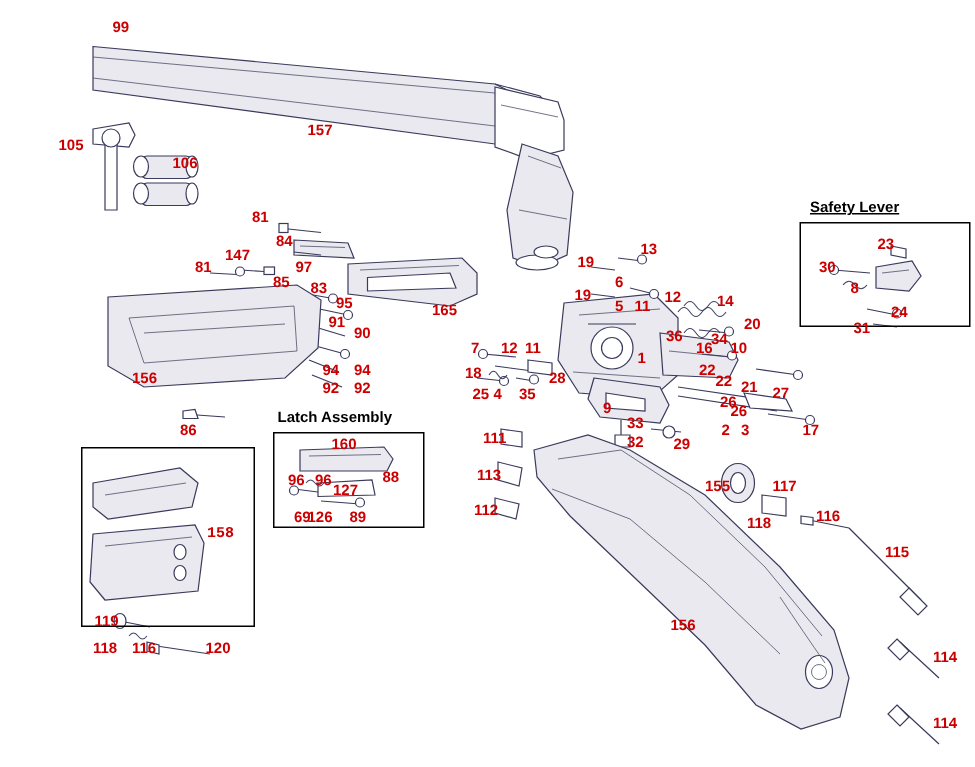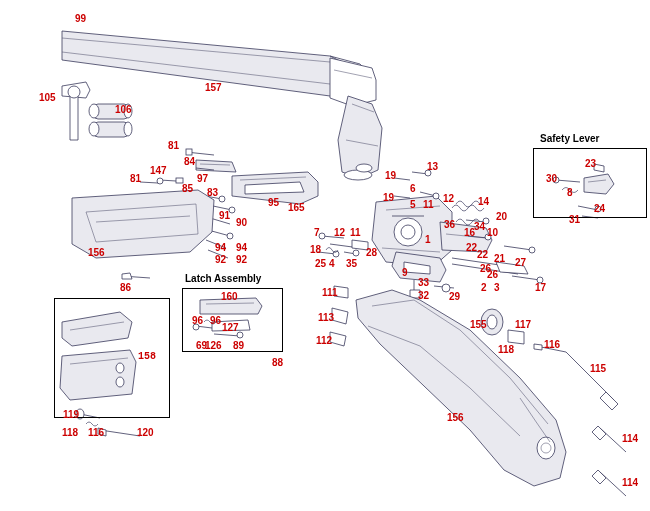--- a/index.html
+++ b/index.html
@@ -261,40 +261,40 @@
       <ellipse class="fillwhite" cx="120" cy="382" rx="4" ry="5"></ellipse>
       <path class="ln" d="M80 414 L100 418"></path>
       <ellipse class="fillwhite" cx="80" cy="414" rx="4" ry="5"></ellipse>
       <path class="ln2" d="M86 424 q3 -4 6 0 q3 4 6 0"></path>
       <path class="ln" d="M100 430 L140 436"></path>
       <path class="fillwhite" d="M98 428 L106 430 L106 436 L98 434 Z"></path>
     </g>
   </svg>
 
   <div class="panel" style="left:533px; top:148px; width:112px; height:68px;"></div>
-  <div class="boxlabel" style="left:540px; top:133px;">Safety Lever</div>
+  <div class="boxlabel" style="left:540px; top:133px;text-decoration:underline;">Safety Lever</div>
 
   <div class="panel" style="left:182px; top:288px; width:99px; height:62px;"></div>
   <div class="boxlabel" style="left:185px; top:273px;">Latch Assembly</div>
 
   <div class="panel" style="left:54px; top:298px; width:114px; height:118px;"></div>
 
   <div id="callouts">
       <div class="callout" style="left: 75px; top: 14px;">99</div>
       <div class="callout" style="left: 205px; top: 83px;">157</div>
       <div class="callout" style="left: 39px; top: 93px;">105</div>
       <div class="callout" style="left: 115px; top: 105px;">106</div>
       <div class="callout" style="left: 168px; top: 141px;">81</div>
       <div class="callout" style="left: 150px; top: 166px;">147</div>
       <div class="callout" style="left: 184px; top: 157px;">84</div>
       <div class="callout" style="left: 182px; top: 184px;">85</div>
       <div class="callout" style="left: 197px; top: 174px;">97</div>
       <div class="callout" style="left: 130px; top: 174px;">81</div>
       <div class="callout" style="left: 207px; top: 188px;">83</div>
-      <div class="callout" style="left: 224px; top: 198px; margin-left: 44px;">95</div>
+      <div class="callout" style="left: 224px; top: 198px;">95</div>
       <div class="callout" style="left: 219px; top: 211px;">91</div>
       <div class="callout" style="left: 236px; top: 218px;">90</div>
       <div class="callout" style="left: 215px; top: 243px;">94</div>
       <div class="callout" style="left: 236px; top: 243px;">94</div>
       <div class="callout" style="left: 215px; top: 255px;">92</div>
       <div class="callout" style="left: 236px; top: 255px;">92</div>
       <div class="callout" style="left: 288px; top: 203px;">165</div>
       <div class="callout" style="left: 88px; top: 248px;">156</div>
       <div class="callout" style="left: 120px; top: 283px;">86</div>
       <div class="callout" style="left: 427px; top: 162px;">13</div>
@@ -337,21 +337,21 @@
       <div class="callout" style="left: 316px; top: 336px;">112</div>
       <div class="callout" style="left: 470px; top: 320px;">155</div>
       <div class="callout" style="left: 515px; top: 320px;">117</div>
       <div class="callout" style="left: 498px; top: 345px;">118</div>
       <div class="callout" style="left: 544px; top: 340px;">116</div>
       <div class="callout" style="left: 590px; top: 364px;">115</div>
       <div class="callout" style="left: 622px; top: 434px;">114</div>
       <div class="callout" style="left: 622px; top: 478px;">114</div>
       <div class="callout" style="left: 447px; top: 413px;">156</div>
       <div class="callout" style="left: 221px; top: 292px;">160</div>
-      <div class="callout" style="left: 272px; top: 314px; margin-top: 44px;">88</div>
+      <div class="callout" style="left: 255px; top: 314px;">88</div>
       <div class="callout" style="left: 192px; top: 316px;">96</div>
       <div class="callout" style="left: 210px; top: 316px;">96</div>
       <div class="callout" style="left: 222px; top: 323px;">127</div>
       <div class="callout" style="left: 184px; top: 341px; padding-left: 12px;">69</div>
       <div class="callout" style="left: 205px; top: 341px;">126</div>
       <div class="callout" style="left: 233px; top: 341px;">89</div>
       <div class="callout" style="left: 138px; top: 352px; font-family: Liberation Mono, monospace;">158</div>
       <div class="callout" style="left: 63px; top: 410px;">119</div>
       <div class="callout" style="left: 62px; top: 428px;">118</div>
       <div class="callout" style="left: 88px; top: 428px;">116</div>

